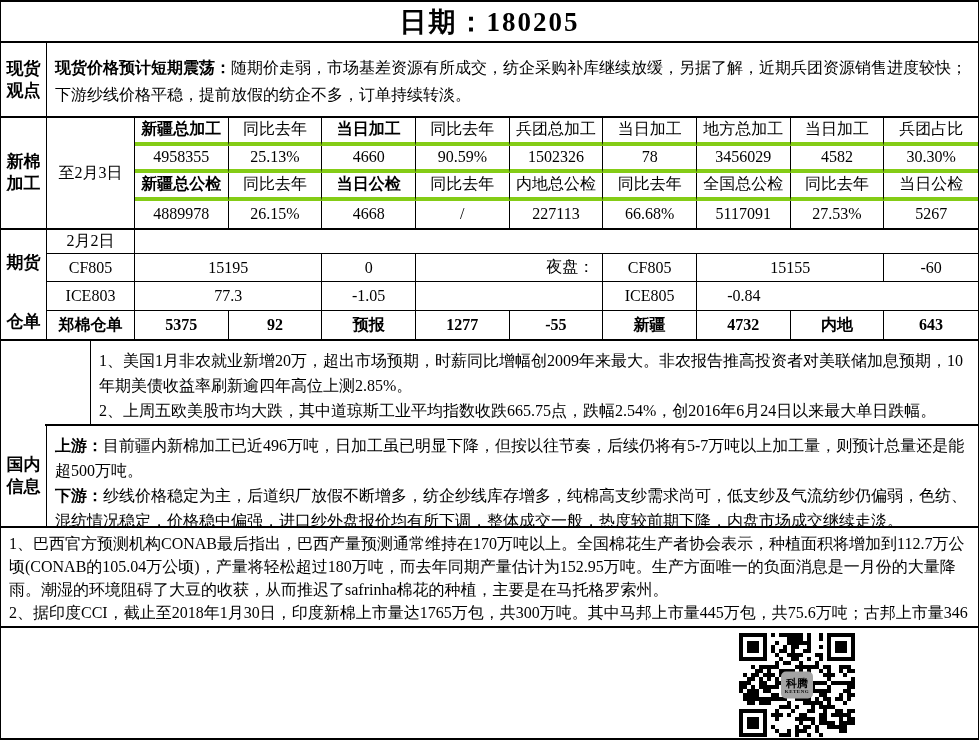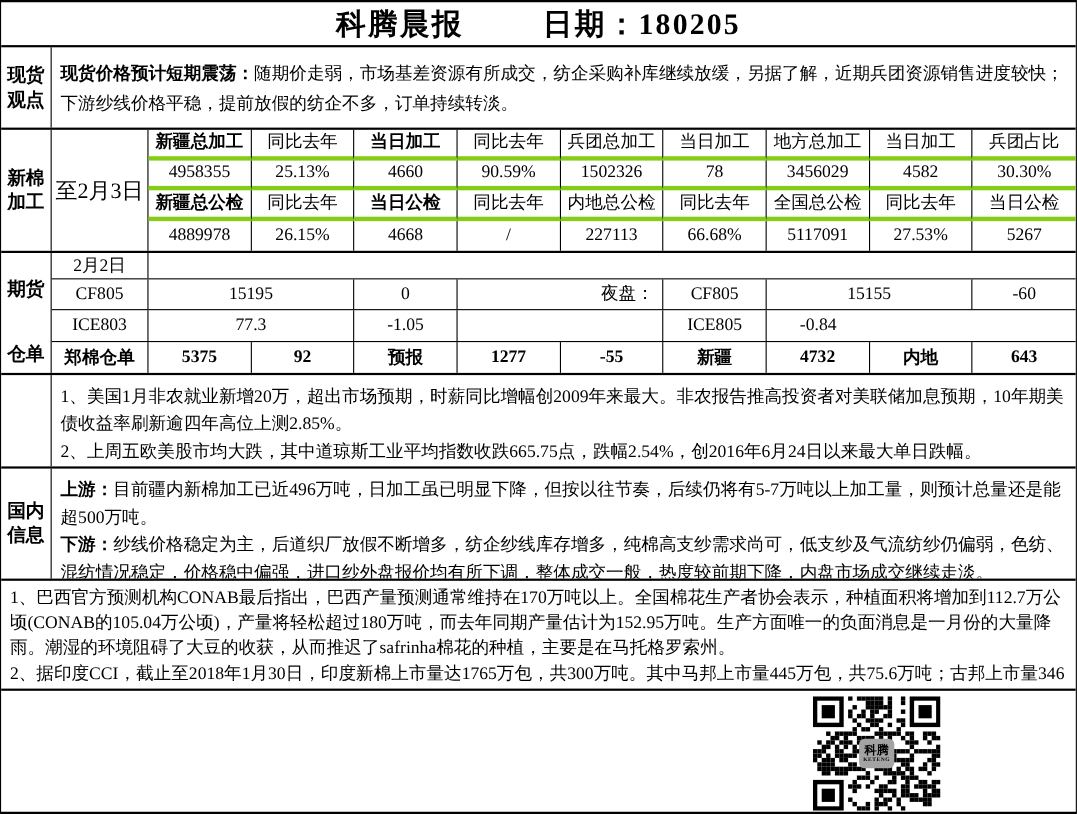--- a/index.html
+++ b/index.html
@@ -15,21 +15,21 @@
 
   .txt { flex:1; font-size:16px; overflow:hidden; }
   .txt p { margin:0; }
   .txt b { font-weight:bold; }
 
   .spot-txt { padding:11px 10px 0 8px; line-height:27px; }
   .news-txt { padding:7px 10px 0 8px; line-height:25px; }
   .dom-txt  { padding:7px 10px 0 8px; line-height:25px; }
   .intl-txt { padding:4px 10px 0 8px; line-height:23px; }
 
-  .datecol { width:88px; flex:none; border-right:1px solid #000; display:flex; align-items:center; justify-content:center; font-size:20px; }
+  .datecol { width:88px; flex:none; border-right:1px solid #000; display:flex; align-items:center; justify-content:center; font-size:16px; }
 
   .grid9 { flex:1; display:grid; grid-template-columns:repeat(9,1fr); grid-auto-rows:1fr; font-size:16px; }
   .grid9 > div { display:flex; align-items:center; justify-content:center; border-right:1px solid #000; border-bottom:4px solid #84cc16; overflow:hidden; white-space:nowrap; }
   .grid9 > div:nth-child(9n) { border-right:none; }
   .grid9 > div:nth-last-child(-n+9) { border-bottom:none; }
   .bcell { font-weight:bold; }
 
   .frows { flex:1; display:flex; flex-direction:column; font-size:16px; }
   .frow { display:flex; border-bottom:1px solid #000; }
   .frow:nth-child(1) { height:24px; }
@@ -49,21 +49,20 @@
   .qr-logo { position:absolute; left:50%; top:50%; transform:translate(-50%,-50%); width:32px; height:27px; background:#a3a3a3; border-radius:5px; display:flex; flex-direction:column; align-items:center; justify-content:center; }
   .qr-logo .l1 { font-size:11px; font-weight:bold; line-height:12px; }
   .qr-logo .l2 { font-size:5px; font-weight:bold; line-height:6px; letter-spacing:0.5px; }
 </style>
 </head>
 <body>
 
 <div class="sheet">
 
   <div class="title-row">
-    <span>科腾晨报</span>
     <span>日期：180205</span>
   </div>
 
   <div class="sec" style="height:75px;">
     <div class="lbl">现货观点</div>
     <div class="txt spot-txt">
       <p><b>现货价格预计短期震荡：</b><span>随期价走弱，市场基差资源有所成交，纺企采购补库继续放缓，另据了解，近期兵团资源销售进度较快；下游纱线价格平稳，提前放假的纺企不多，订单持续转淡。</span></p>
     </div>
   </div>
 
@@ -154,21 +153,21 @@
           <div class="fc w1">-55</div>
           <div class="fc w1">新疆</div>
           <div class="fc w1">4732</div>
           <div class="fc w1">内地</div>
           <div class="fc w1">643</div>
         </div>
       </div>
     </div>
   </div>
 
-  <div class="sec" style="height:85px;">
+  <div class="sec" style="height:85px;margin-left:44px;">
     <div class="lbl"></div>
     <div class="txt news-txt">
       <p>1、美国1月非农就业新增20万，超出市场预期，时薪同比增幅创2009年来最大。非农报告推高投资者对美联储加息预期，10年期美债收益率刷新逾四年高位上测2.85%。</p>
       <p>2、上周五欧美股市均大跌，其中道琼斯工业平均指数收跌665.75点，跌幅2.54%，创2016年6月24日以来最大单日跌幅。</p>
     </div>
   </div>
 
   <div class="sec" style="height:102px;">
     <div class="lbl">国内信息</div>
     <div class="txt dom-txt">

